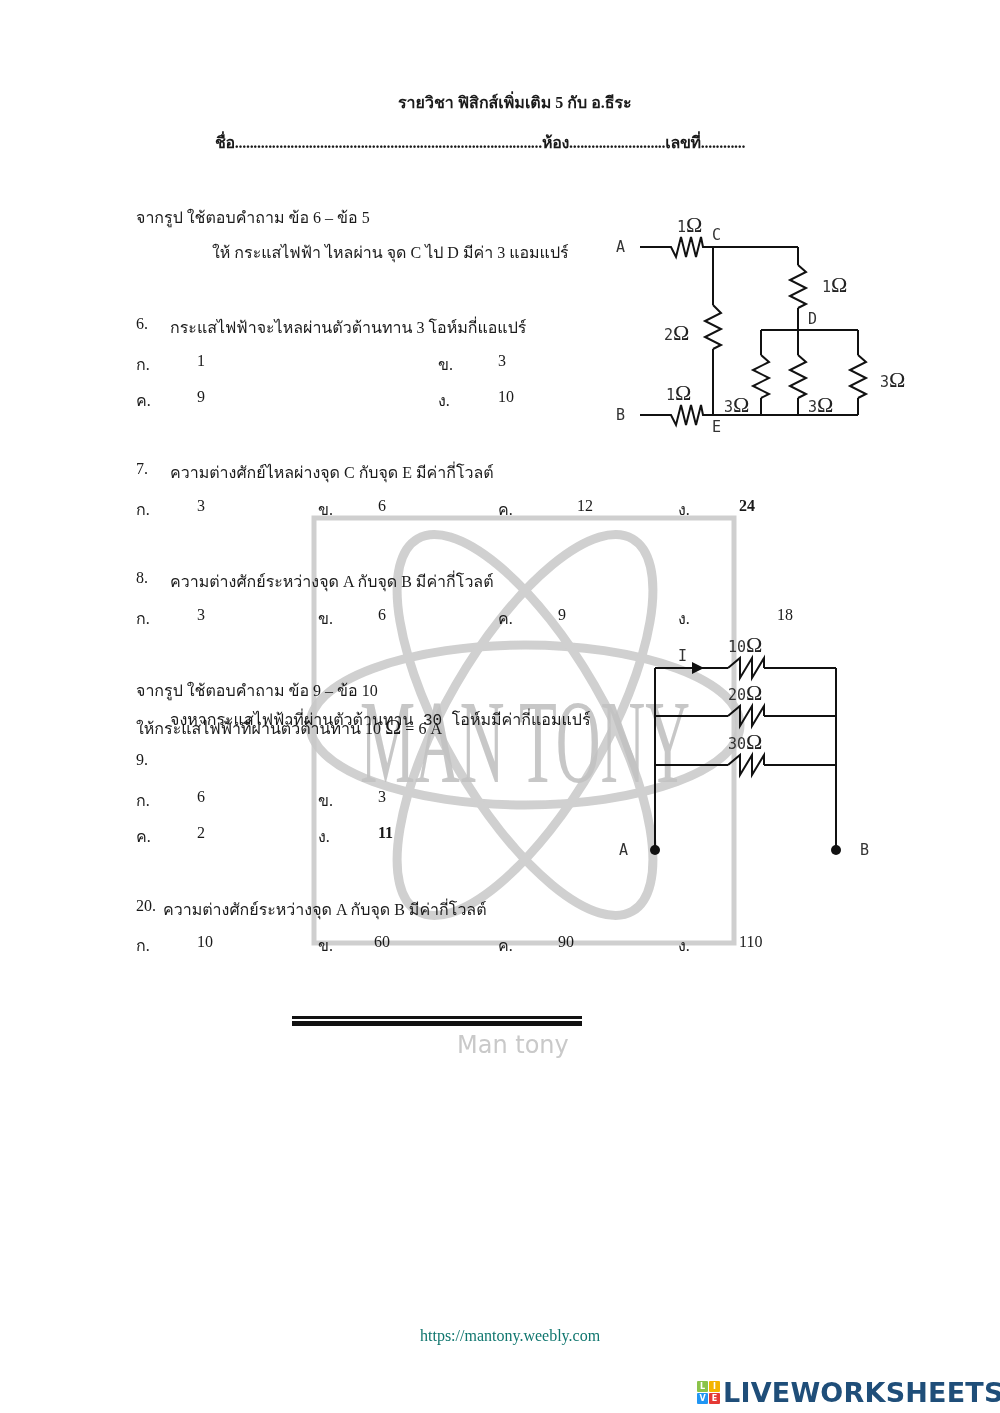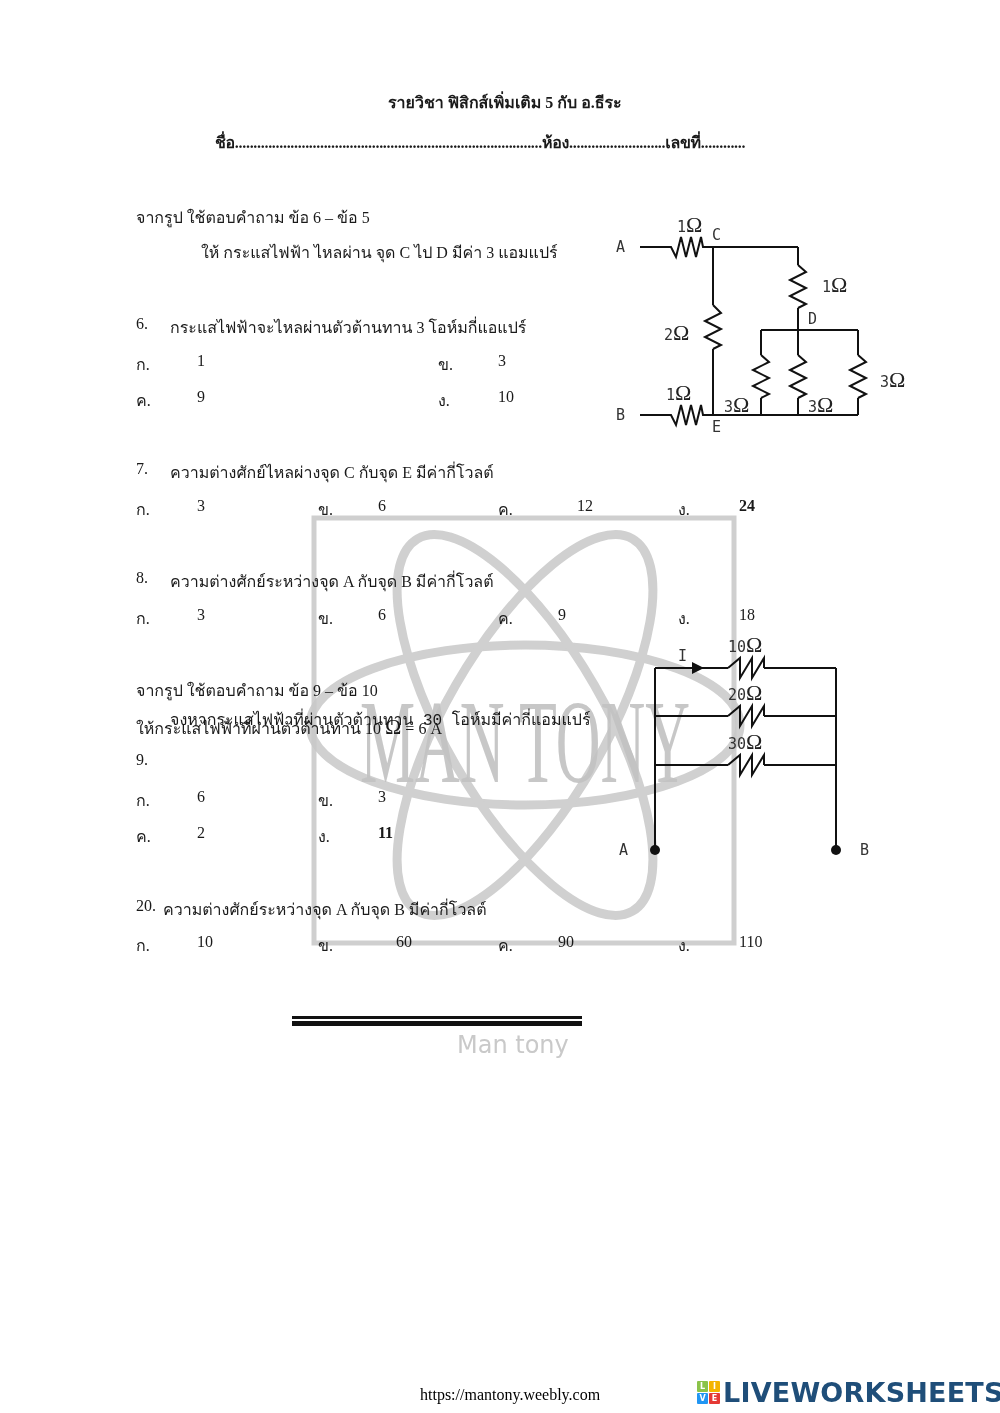--- a/index.html
+++ b/index.html
@@ -10,46 +10,46 @@
   .title { font-size: 16px; font-weight: bold; }
   .watermark { position: absolute; left: 0; top: 0; pointer-events: none; }
   .circuit { position: absolute; left: 0; top: 0; pointer-events: none; }
   .ctext { font-family: "DejaVu Sans Mono", "Liberation Mono", monospace; font-size: 15px; fill: #333; }
   .omega { font-family: "Liberation Serif", "DejaVu Serif", serif; font-size: 22px; fill: #222; }
   .ohmnum { font-family: "DejaVu Sans Mono", "Liberation Mono", monospace; font-size: 15px; fill: #333; }
   .rule1 { position: absolute; left: 292px; top: 1016px; width: 290px; height: 3px; background: #111; }
   .rule2 { position: absolute; left: 292px; top: 1021px; width: 290px; height: 5px; background: #111; }
   .mantony { position: absolute; left: 457px; top: 1031px; font-family: "DejaVu Sans", sans-serif;
              font-size: 24px; color: #c9c9c9; }
-  .url { position: absolute; left: 420px; top: 1386px; font-size: 16px; color: #000000; }
+  .url { position: absolute; left: 420px; top: 1327px; font-size: 16px; color: #0f766e; }
   .logo { position: absolute; left: 697px; top: 1377px; display: flex; align-items: center; }
   .logo-grid { display: grid; grid-template-columns: 11px 11px; grid-template-rows: 11px 11px; gap: 1px; margin-right: 3px; }
   .logo-grid span { display: flex; align-items: center; justify-content: center;
                     font-family: "DejaVu Sans", sans-serif; font-size: 8px; font-weight: bold; color: #fff; border-radius: 1px; }
   .logo-text { font-family: "DejaVu Sans", sans-serif; font-weight: bold; font-size: 27px;
                color: #1f4e79; letter-spacing: 0.2px; }
 </style>
 </head>
 <body>
 
 <svg class="watermark" width="1000" height="1413">
   <rect x="314" y="518" width="420" height="425" fill="none" stroke="#cfcfcf" stroke-width="5"></rect>
   <g fill="none" stroke="#c8c8c8" stroke-width="9" opacity="0.85">
     <ellipse cx="525" cy="725" rx="215" ry="80"></ellipse>
     <ellipse cx="525" cy="725" rx="215" ry="80" transform="rotate(60 525 725)"></ellipse>
     <ellipse cx="525" cy="725" rx="215" ry="80" transform="rotate(-60 525 725)"></ellipse>
   </g>
   <text x="525" y="782" text-anchor="middle" font-family="Liberation Serif, serif" font-size="118" fill="#c2c2c2" opacity="0.9" textLength="330" lengthAdjust="spacingAndGlyphs">MAN TONY</text>
 </svg>
 
-<div class="abs title" style="left:388px; top:90px;">รายวิชา ฟิสิกส์เพิ่มเติม 5 กับ อ.ธีระ</div>
+<div class="abs title" style="left:398px; top:90px;">รายวิชา ฟิสิกส์เพิ่มเติม 5 กับ อ.ธีระ</div>
 <div class="abs title" style="left:215px; top:130px; letter-spacing:-0.3px;">ชื่อ...................................................................................ห้อง..........................เลขที่............</div>
 
 <div class="abs t" style="left:136px; top:205px;">จากรูป ใช้ตอบคำถาม ข้อ 6 – ข้อ 5</div>
-<div class="abs t" style="left:201px; top:240px;">ให้ กระแสไฟฟ้า ไหลผ่าน จุด C ไป D มีค่า 3 แอมแปร์</div>
+<div class="abs t" style="left:212px; top:240px;">ให้ กระแสไฟฟ้า ไหลผ่าน จุด C ไป D มีค่า 3 แอมแปร์</div>
 
 <div class="abs t" style="left:136px; top:315px;">6.</div>
 <div class="abs t" style="left:170px; top:315px;">กระแสไฟฟ้าจะไหลผ่านตัวต้านทาน 3 โอห์มกี่แอแปร์</div>
 <div class="abs t" style="left:136px; top:352px;">ก.</div>
 <div class="abs t" style="left:197px; top:352px;">1</div>
 <div class="abs t" style="left:438px; top:352px;">ข.</div>
 <div class="abs t" style="left:498px; top:352px;">3</div>
 <div class="abs t" style="left:136px; top:388px;">ค.</div>
 <div class="abs t" style="left:197px; top:388px;">9</div>
 <div class="abs t" style="left:438px; top:388px;">ง.</div>
@@ -68,21 +68,21 @@
 
 <div class="abs t" style="left:136px; top:569px;">8.</div>
 <div class="abs t" style="left:170px; top:569px;">ความต่างศักย์ระหว่างจุด A กับจุด B มีค่ากี่โวลต์</div>
 <div class="abs t" style="left:136px; top:606px;">ก.</div>
 <div class="abs t" style="left:197px; top:606px;">3</div>
 <div class="abs t" style="left:318px; top:606px;">ข.</div>
 <div class="abs t" style="left:378px; top:606px;">6</div>
 <div class="abs t" style="left:498px; top:606px;">ค.</div>
 <div class="abs t" style="left:558px; top:606px;">9</div>
 <div class="abs t" style="left:678px; top:606px;">ง.</div>
-<div class="abs t" style="left:739px; top:606px;">18</div>
+<div class="abs t" style="left:777px; top:606px;">18</div>
 
 <div class="abs t" style="left:136px; top:678px;">จากรูป ใช้ตอบคำถาม ข้อ 9 – ข้อ 10</div>
 <div class="abs t" style="left:136px; top:714px;">
   <span>ให้กระแสไฟฟ้าที่ผ่านตัวต้านทาน 10 </span><span style="font-size:22px;">Ω</span><span> = 6 A</span>
 </div>
 
 <div class="abs t" style="left:136px; top:751px;">9.</div>
 <div class="abs t" style="left:170px; top:707px;font-family:Liberation Mono, monospace;">จงหากระแสไฟฟ้าที่ผ่านตัวต้านทาน 30 โอห์มมีค่ากี่แอมแปร์</div>
 <div class="abs t" style="left:136px; top:788px;">ก.</div>
 <div class="abs t" style="left:197px; top:788px;">6</div>
@@ -91,21 +91,21 @@
 <div class="abs t" style="left:136px; top:824px;">ค.</div>
 <div class="abs t" style="left:197px; top:824px;">2</div>
 <div class="abs t" style="left:318px; top:824px;">ง.</div>
 <div class="abs t" style="left:378px; top:824px;font-weight:bold;">11</div>
 
 <div class="abs t" style="left:136px; top:897px;">20.</div>
 <div class="abs t" style="left:163px; top:897px;">ความต่างศักย์ระหว่างจุด A กับจุด B มีค่ากี่โวลต์</div>
 <div class="abs t" style="left:136px; top:933px;">ก.</div>
 <div class="abs t" style="left:197px; top:933px;">10</div>
 <div class="abs t" style="left:318px; top:933px;">ข.</div>
-<div class="abs t" style="left:396px; top:933px;">60</div>
+<div class="abs t" style="left:374px; top:933px;">60</div>
 <div class="abs t" style="left:498px; top:933px;">ค.</div>
 <div class="abs t" style="left:558px; top:933px;">90</div>
 <div class="abs t" style="left:678px; top:933px;">ง.</div>
 <div class="abs t" style="left:739px; top:933px;font-family:Liberation Serif, serif;">110</div>
 
 <svg class="circuit" width="1000" height="1413">
   <g fill="none" stroke="#111" stroke-width="2">
 
     <line x1="640" y1="247" x2="665" y2="247"></line>
     <polyline points="665,247 671,247 676,257 681,237 686,257 691,237 696,257 701,237 703,247 713,247"></polyline>

